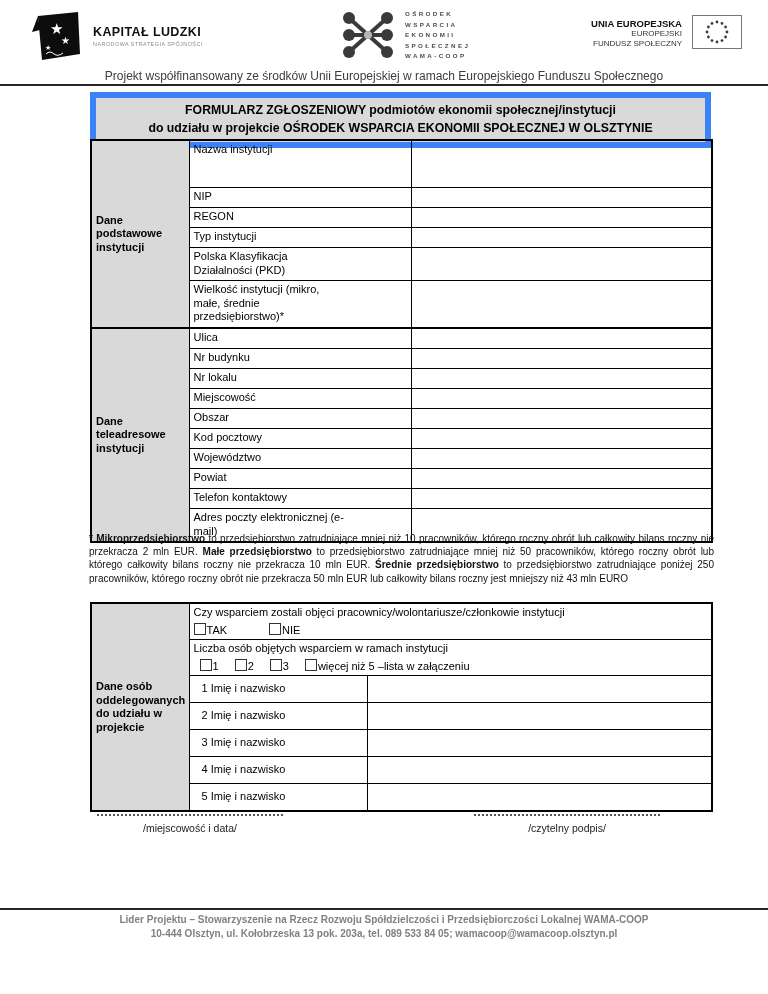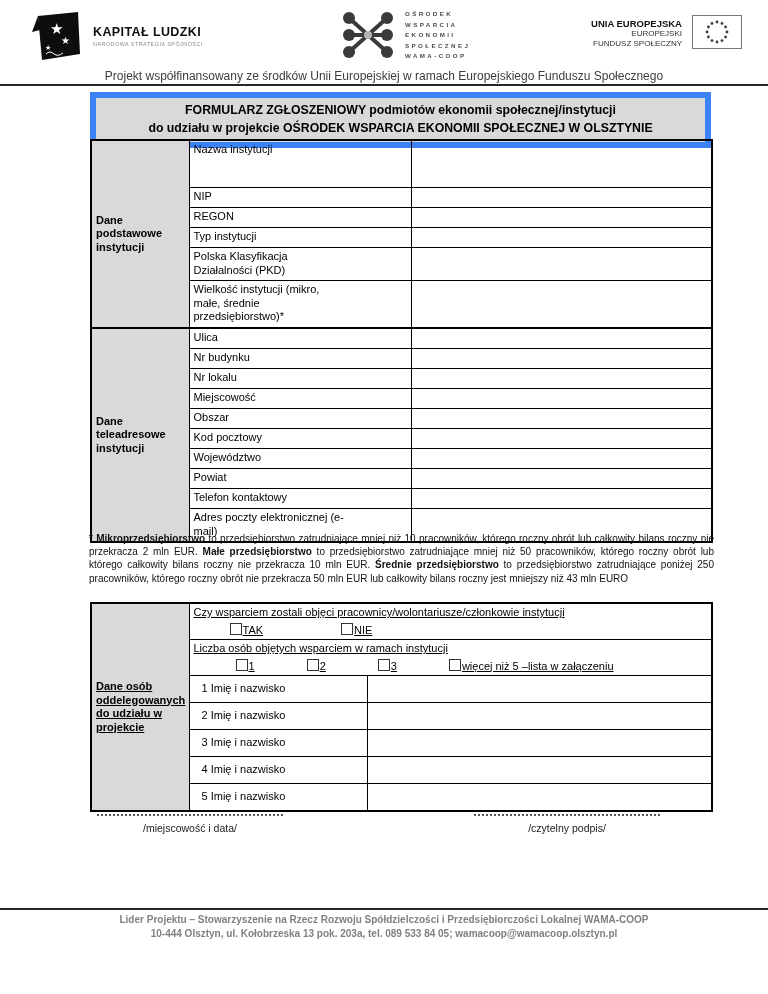--- a/index.html
+++ b/index.html
@@ -42,28 +42,28 @@
     vertical-align:top; overflow:hidden; }
   .form-table { border:2px solid #000; }
   td.sec { background:#d9d9d9; font-weight:bold; vertical-align:middle; white-space:pre-line; }
   td.lbl { white-space:pre-line; }
   td.mid { vertical-align:middle;padding-left:12px; }
   tr.secdiv td { border-top:2px solid #000; }
 
   .h46 td { height:42px; }
   .h32 td { height:28px; }
   .h19 td { height:15px;margin-left:39px; }
-  .h34 td { height:30px;text-decoration:underline; }
+  .h34 td { height:30px; }
   .h26 td { height:22px; }
 
   
   .cb { display:inline-block; width:10px; height:10px; border:1px solid #333; background:#fff;
     vertical-align:-1px; margin-right:1px; }
   .opts { margin-top:3px; }
-  .opts .opt { margin-right:42px; font-size:11px;margin-left:36px; }
+  .opts .opt { margin-right:42px; font-size:11px; }
   .opts.nums { padding-left:6px; }
   .opts.nums .opt { margin-right:16px; }
 
   
   .footnote { position:absolute; left:89px; top:532px; width:625px;
     font-size:10px; line-height:13.2px; text-align:justify; color:#111; }
 
   
   .sig { position:absolute; width:190px; text-align:center; }
   .sig-left { left:95px; top:808px; }

